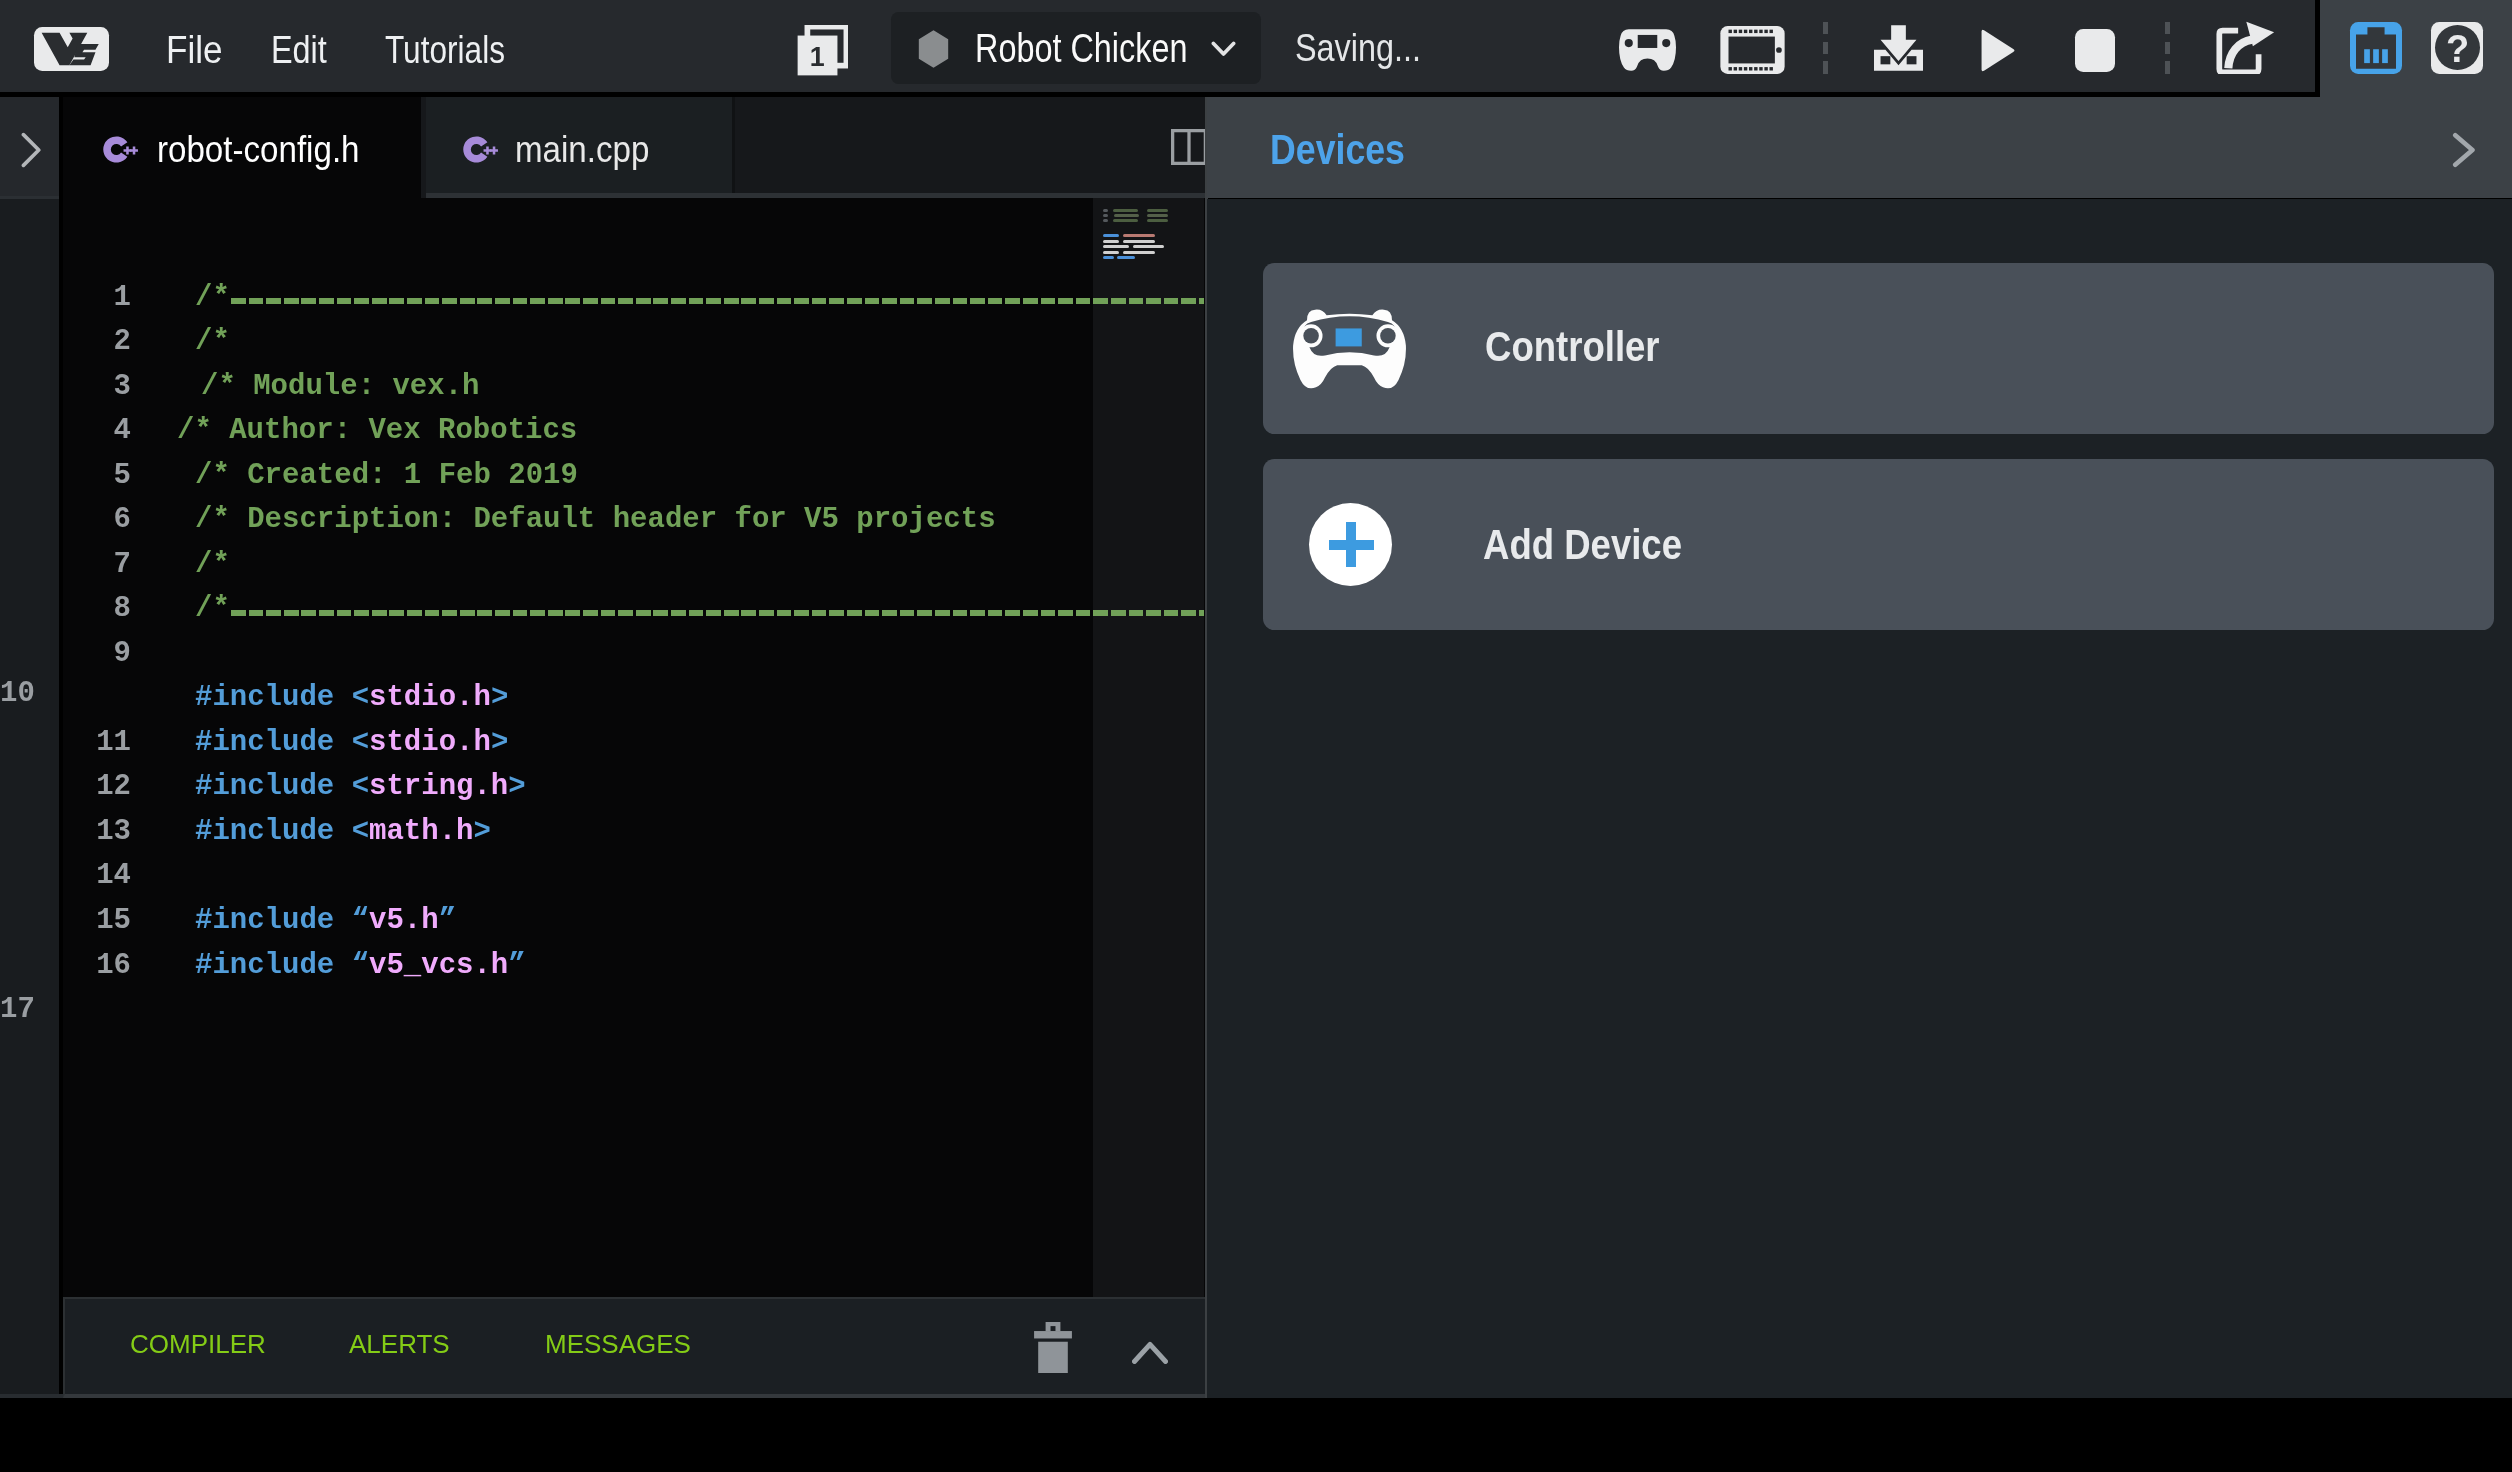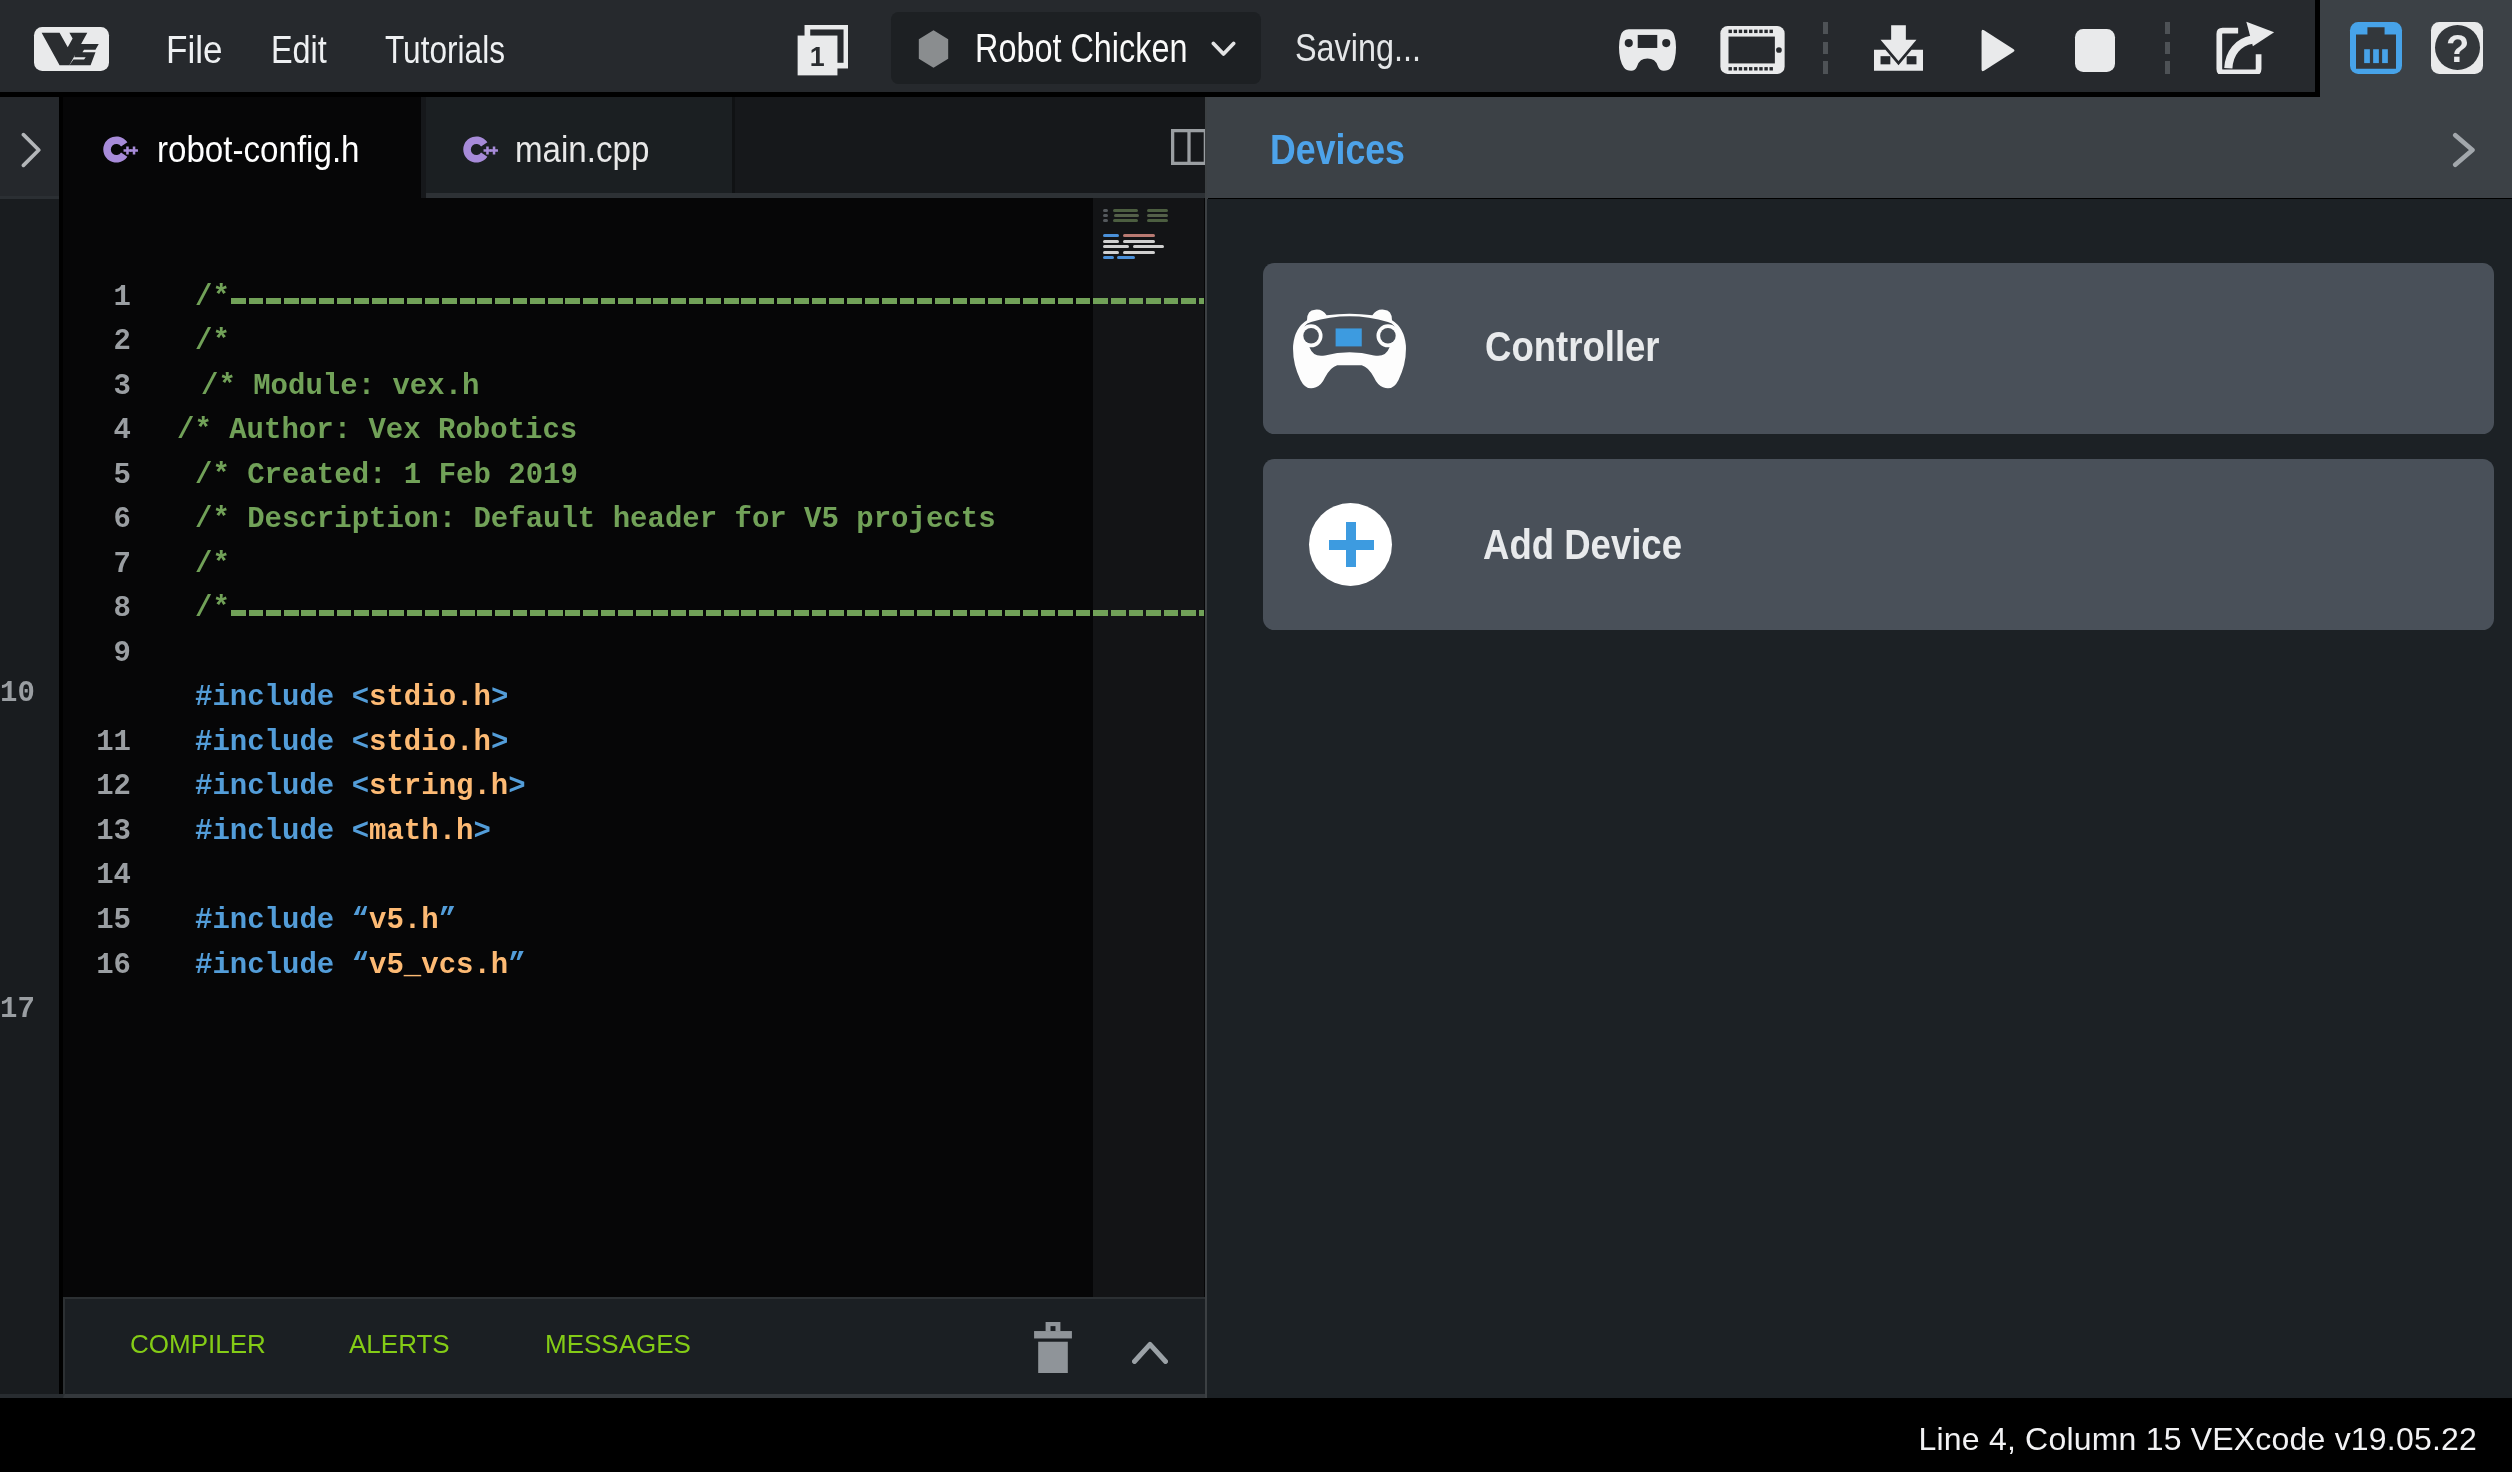--- a/index.html
+++ b/index.html
@@ -26,21 +26,21 @@
   #tab2 { left:426px; top:97px; width:309px; height:96px; background:#1b1f22; border-right:3.3px solid #101214; }
   .tablabel { color:#fff; font-size:36px; }
 
   
   #editor { left:63px; top:198px; width:1142px; height:1099px; background:#060607; overflow:hidden; }
   #minimap-col { left:1093px; top:198px; width:111px; height:1099px; background:#131416; }
   .code { font-family:"Liberation Mono", monospace; font-weight:bold; font-size:29px; white-space:pre; }
   .ln   { color:#9a9ea2; }
   .grn  { color:#71a158; }
   .blu  { color:#539dd9; }
-  .orn  { color:#fdba74; }
+  .orn  { color:#f0abfc; }
   .dashline { height:5.7px; background:repeating-linear-gradient(to right,#71a158 0 14.7px,transparent 14.7px 17.6px); }
 
   
   #console { left:63px; top:1297px; width:1142px; height:101px; background:#1b1f23;
              border-top:2.5px solid #2c3033; border-left:2.5px solid #2c3033; border-bottom:4.1px solid #34383c; }
   .constab { color:#84cc16; font-size:26px; }
 
   
   #divider { left:1205px; top:97px; width:2.5px; height:1301px; background:#3c4043; }
   #panel-head { left:1207px; top:97px; width:1305px; height:101px; background:#3c4146; }
@@ -282,16 +282,15 @@
     <rect x="52" y="25" width="32" height="22" fill="#3d9be0"></rect>
   </svg>
   <div class="abs cardlabel" style="left:1485px;top:323px;">Controller</div>
 
   <div class="abs" style="left:1309px;top:503px;width:83px;height:83px;background:#fff;border-radius:50%;"></div>
   <div class="abs" style="left:1329px;top:540px;width:45px;height:9.8px;background:#3d9be0;"></div>
   <div class="abs" style="left:1346px;top:522px;width:9.8px;height:45px;background:#3d9be0;"></div>
   <div class="abs cardlabel" style="left:1483px;top:521px;">Add Device</div>
 
   <div class="abs" id="footer"></div>
-  <div class="abs" id="status" style="right:35px;top:1421px;">Line 4, Column 15 VEXcode v19.05.22</div>
 
 </div>
 
 
 </body></html>

